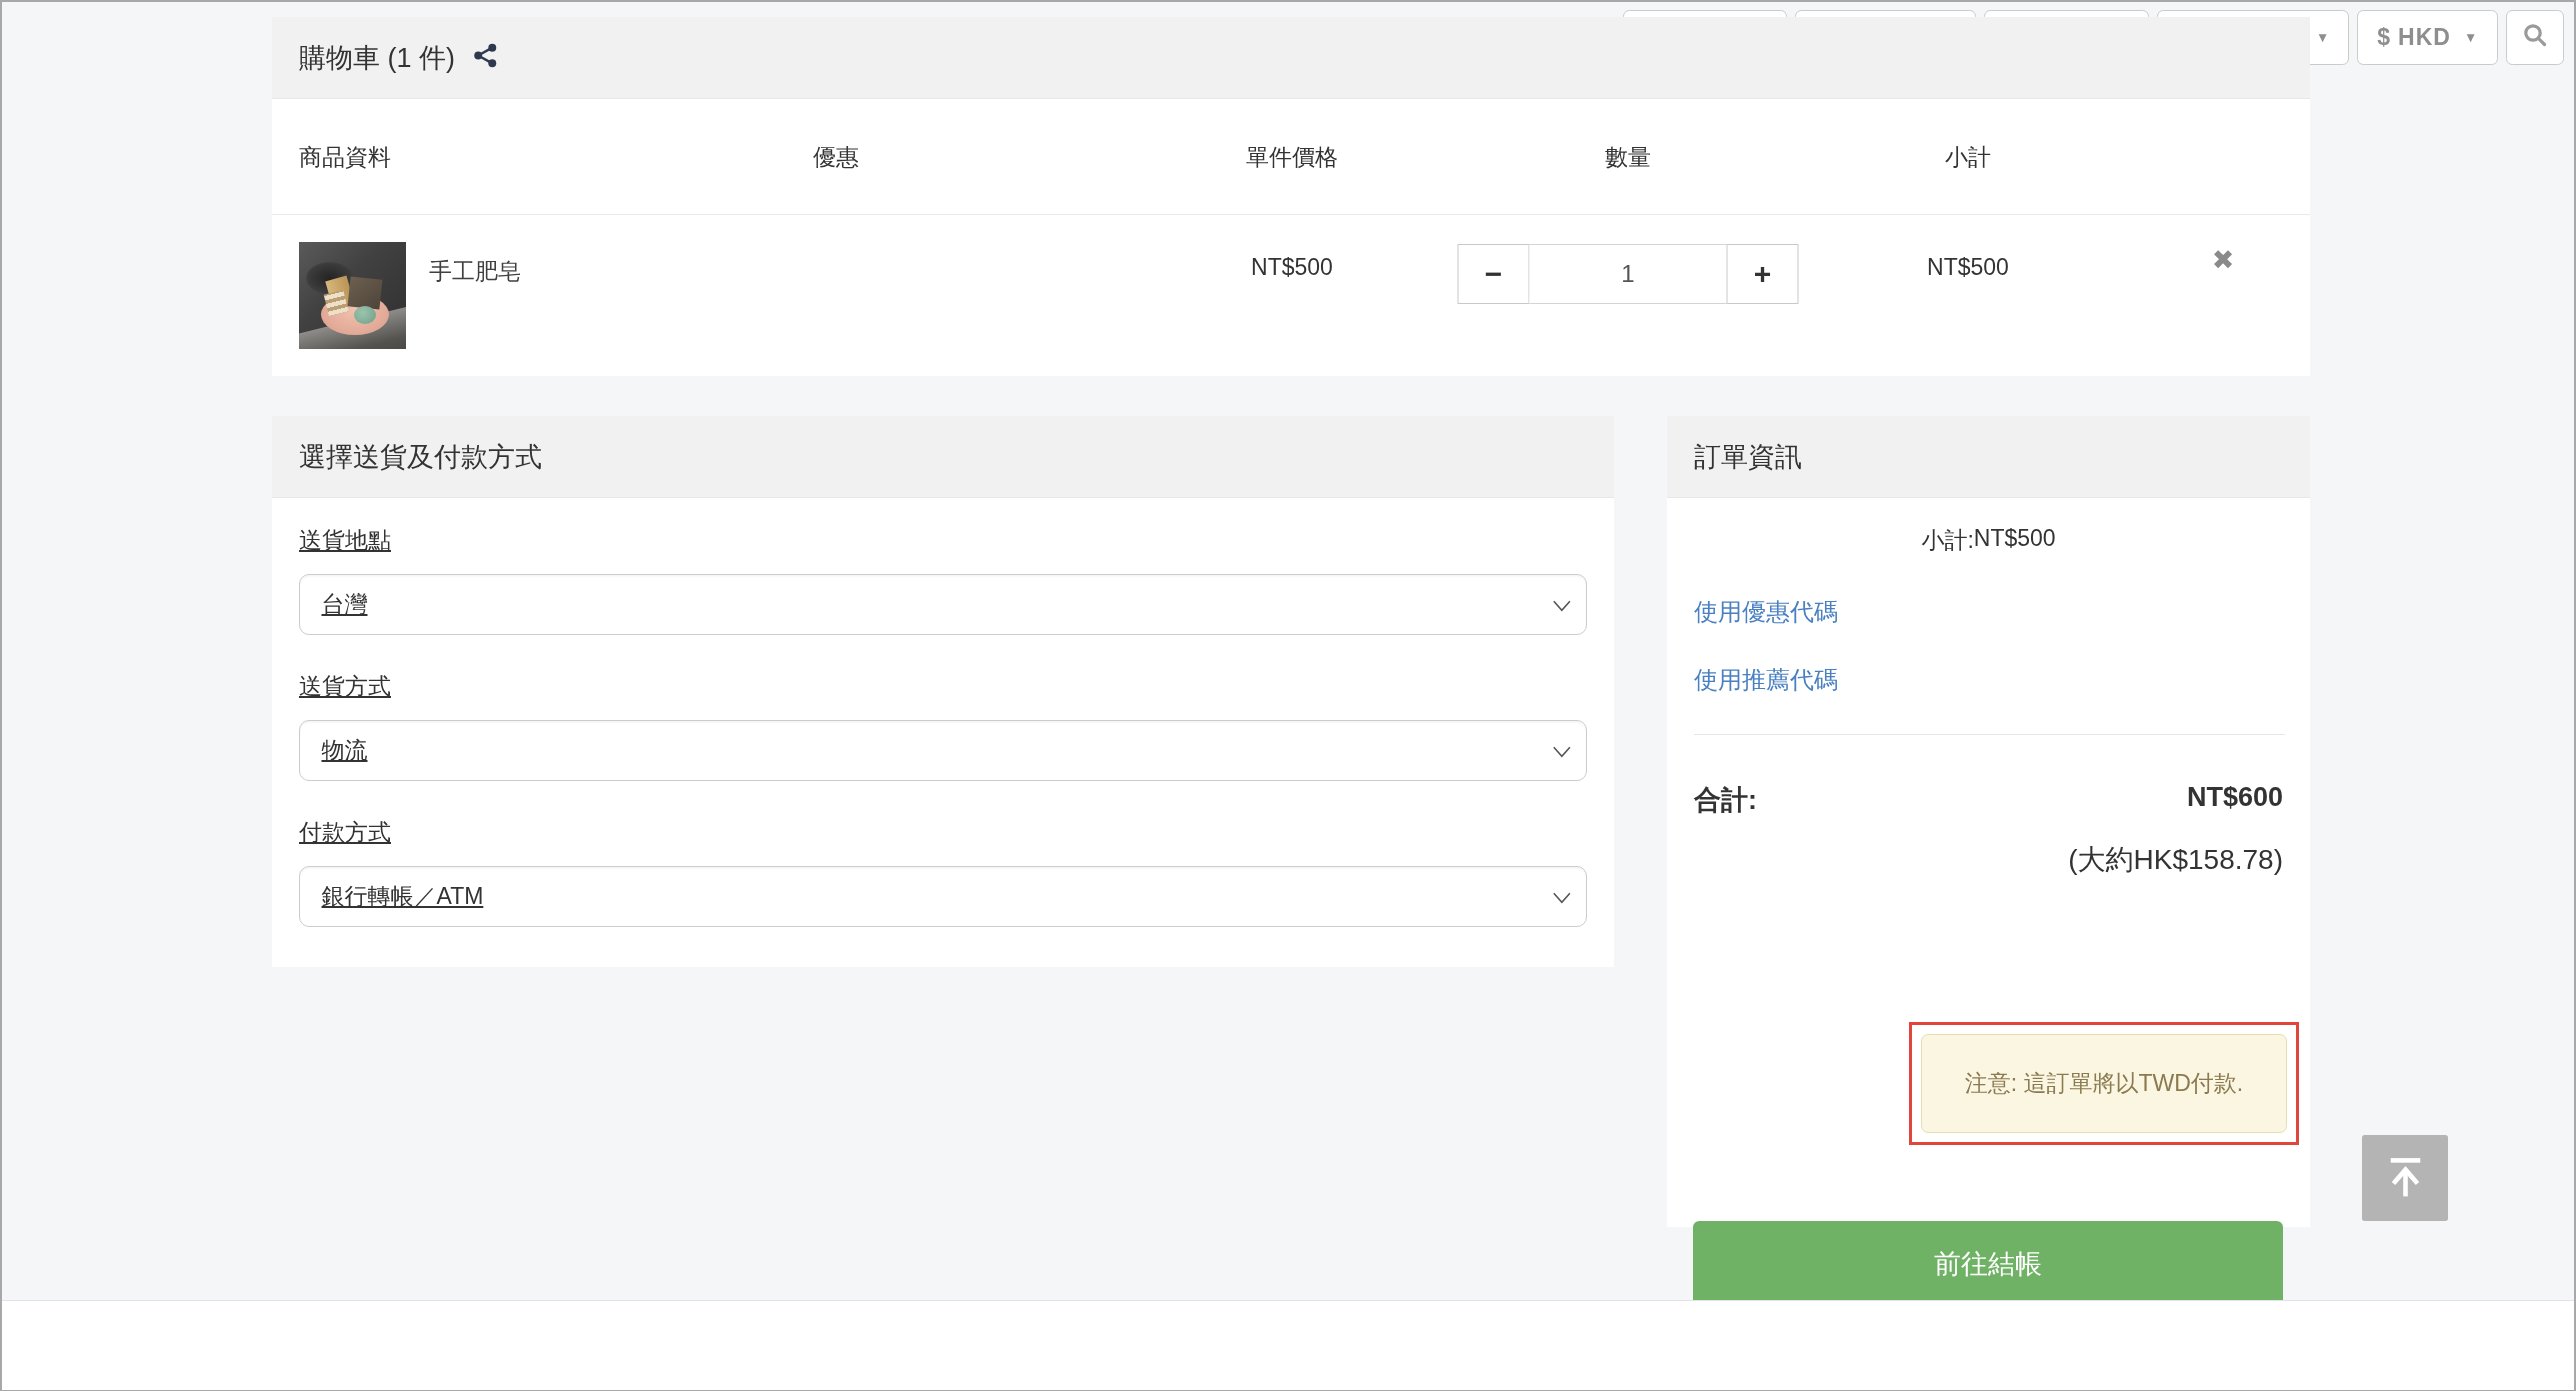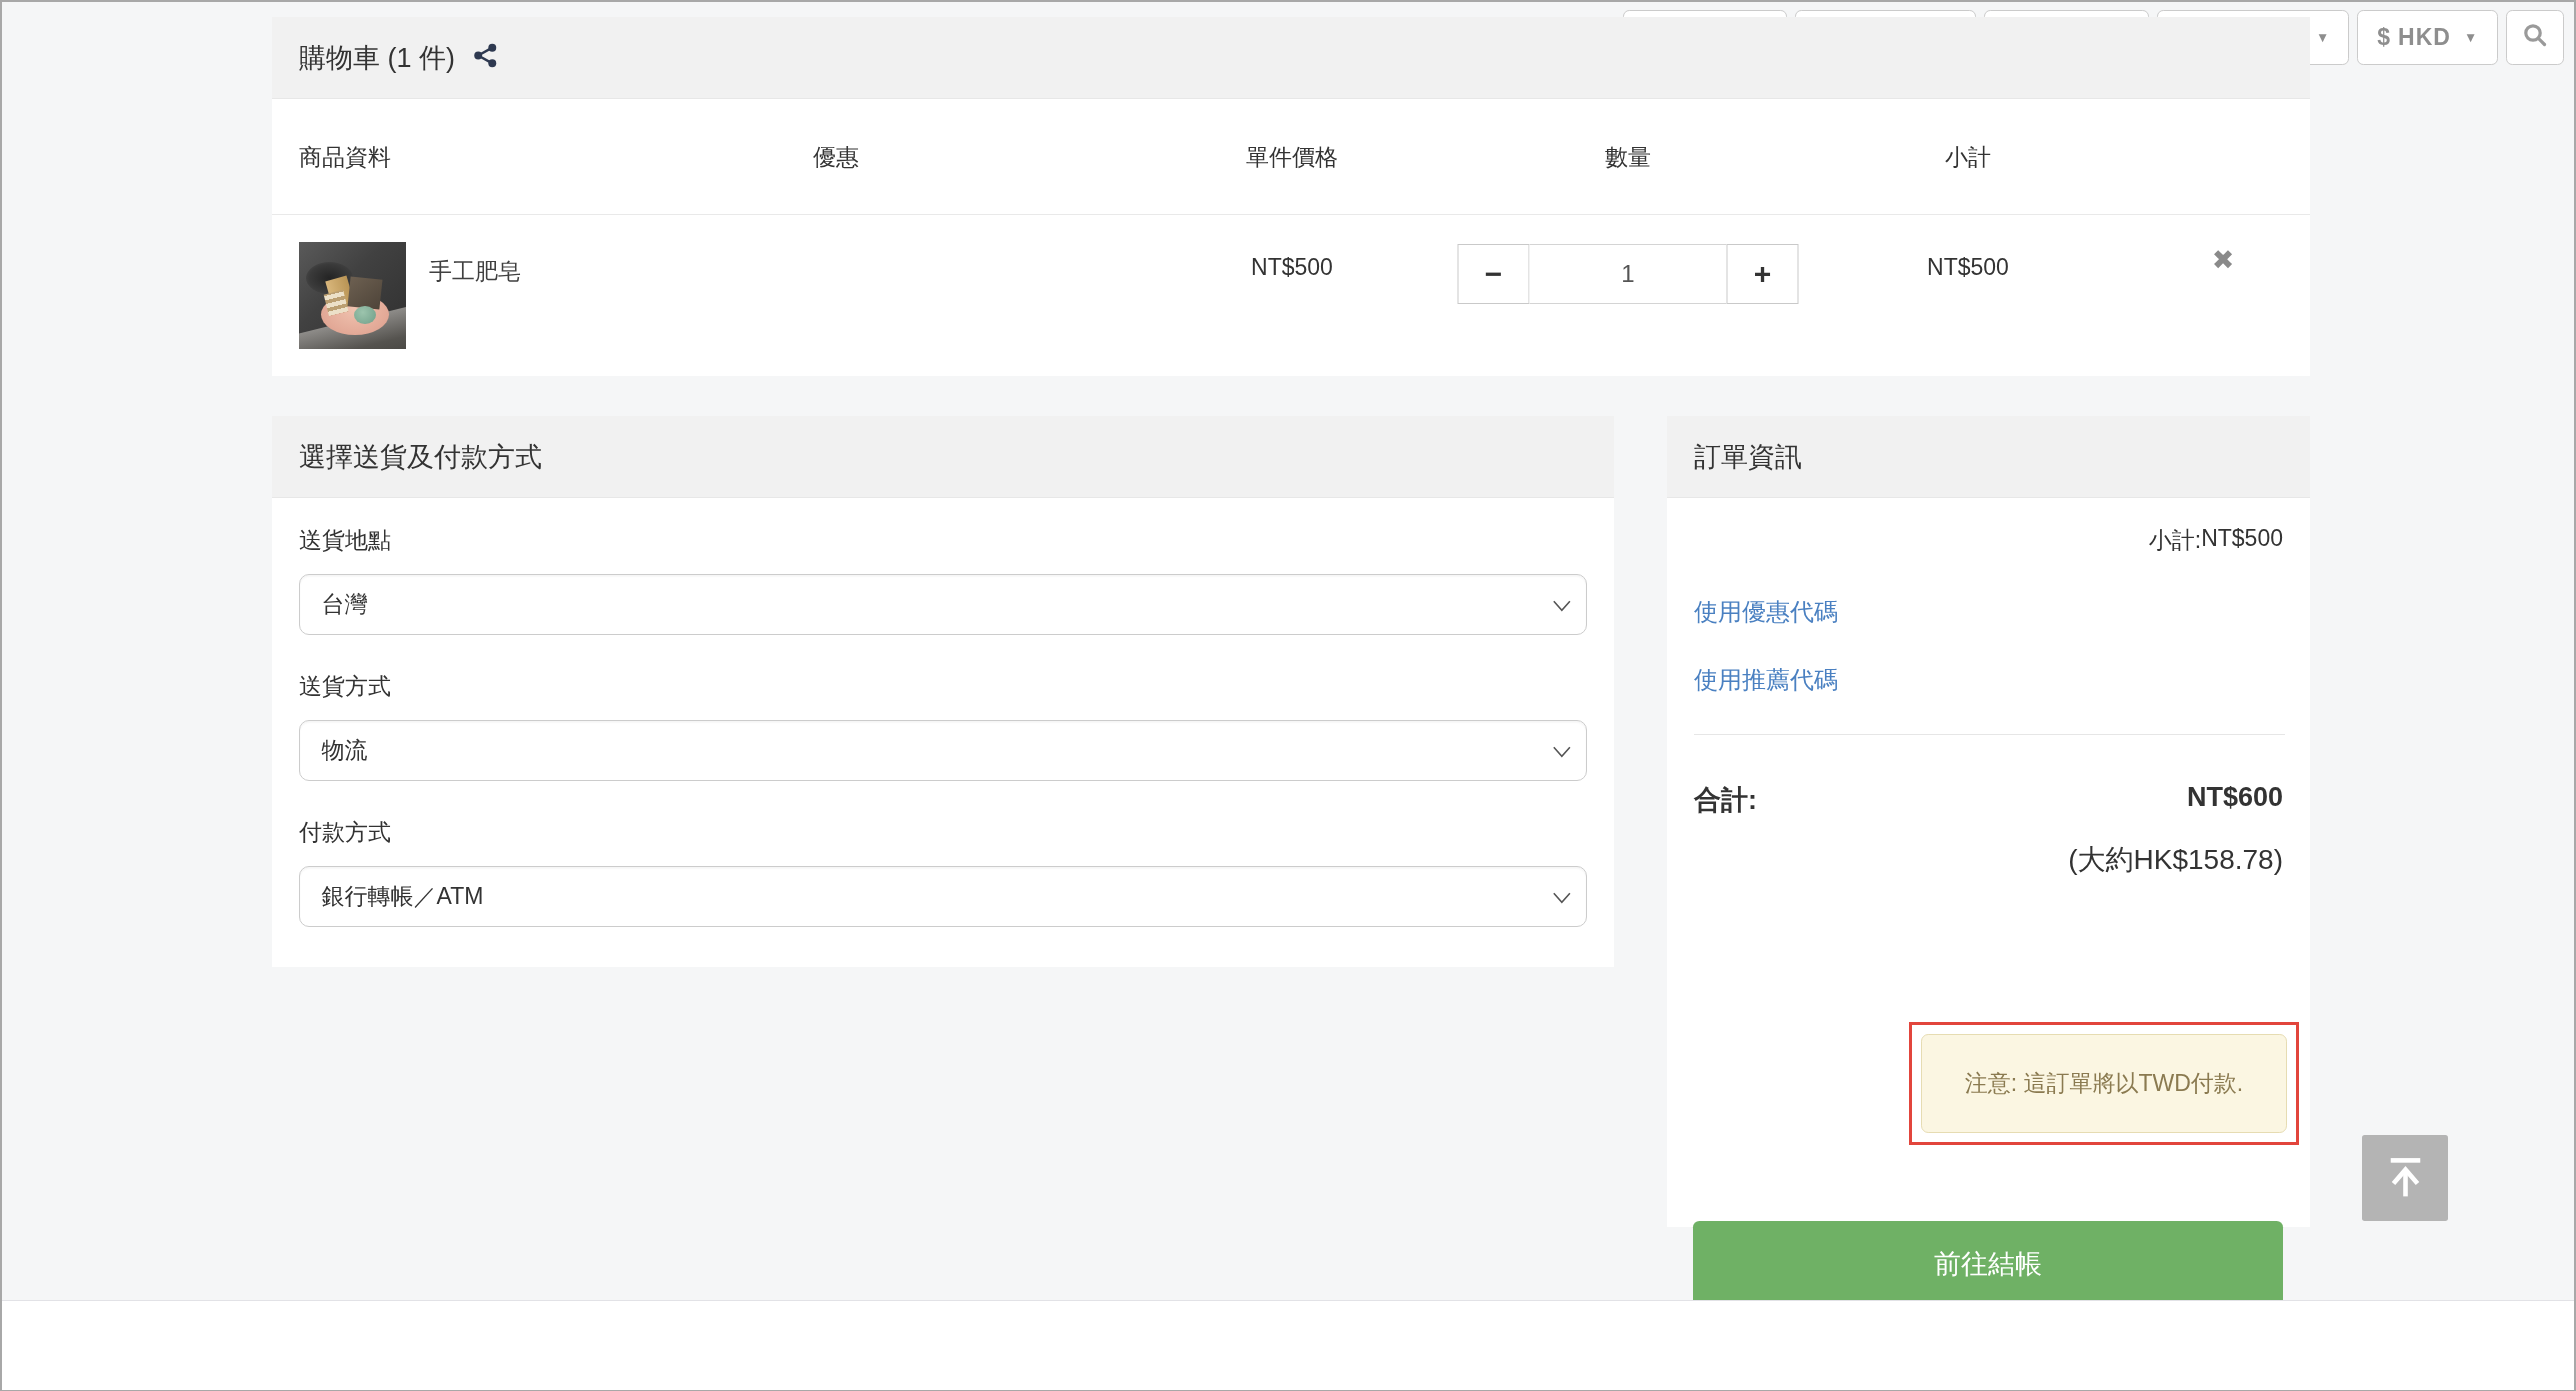--- a/index.html
+++ b/index.html
@@ -80,35 +80,35 @@
     display:flex; align-items:center; justify-content:center; cursor:pointer;
   }
   .qty-input {
     width:197px; border:1.8px solid #d4d4d4; border-left:none; border-right:none;
     text-align:center; font-size:24px; color:#555; outline:none;
     font-family:"Liberation Sans","DejaVu Sans",sans-serif;
   }
 
   
   #ship-panel { position:absolute; left:270px; top:414px; width:1342px; }
-  .ship-body { padding:27px; background:#fff; }
+  .ship-body { padding:27px; background:#fff;text-decoration:underline; }
   .field-label { font-size:23px; color:#333; margin-bottom:18px; }
   .select-box {
     position:relative; height:61px; border:1.8px solid #ccc; border-radius:10px;
     background:#fff; display:flex; align-items:center; padding:0 45px 0 21.5px;
     font-size:23px; color:#333; margin-bottom:36px; cursor:pointer;
     box-shadow:inset 0 1.8px 1.8px rgba(0,0,0,0.04);
   }
   .select-box:last-child { margin-bottom:13px; }
   .select-caret { position:absolute; right:14.3px; top:50%; transform:translateY(-50%); }
 
   
   #order-panel { position:absolute; left:1665px; top:414px; width:643px; height:811px; }
   .order-body { padding:27px; background:#fff; position:relative; height:729px; }
-  .o-row { display:flex; justify-content:flex-end; font-size:23px; margin-bottom:27px; }
+  .o-row { display:flex; justify-content:center; font-size:23px; margin-bottom:27px; }
   .o-link { font-size:24px; color:#4a80c1; margin-top:36px; cursor:pointer; display:inline-block; }
   .o-divider { border:none; border-top:1.8px solid #e6e6e6; margin:38px -1.8px 0 0; }
   .o-total { display:flex; justify-content:space-between; font-size:27px; font-weight:bold; margin-top:47px; }
   .o-approx { text-align:right; font-size:28px; margin-top:23px; color:#333; }
 
   .note-annotation {
     position:absolute; left:242px; top:524px; width:390px; height:123px;
     border:3.6px solid #e2453c; padding:9px;
   }
   .note-box {

